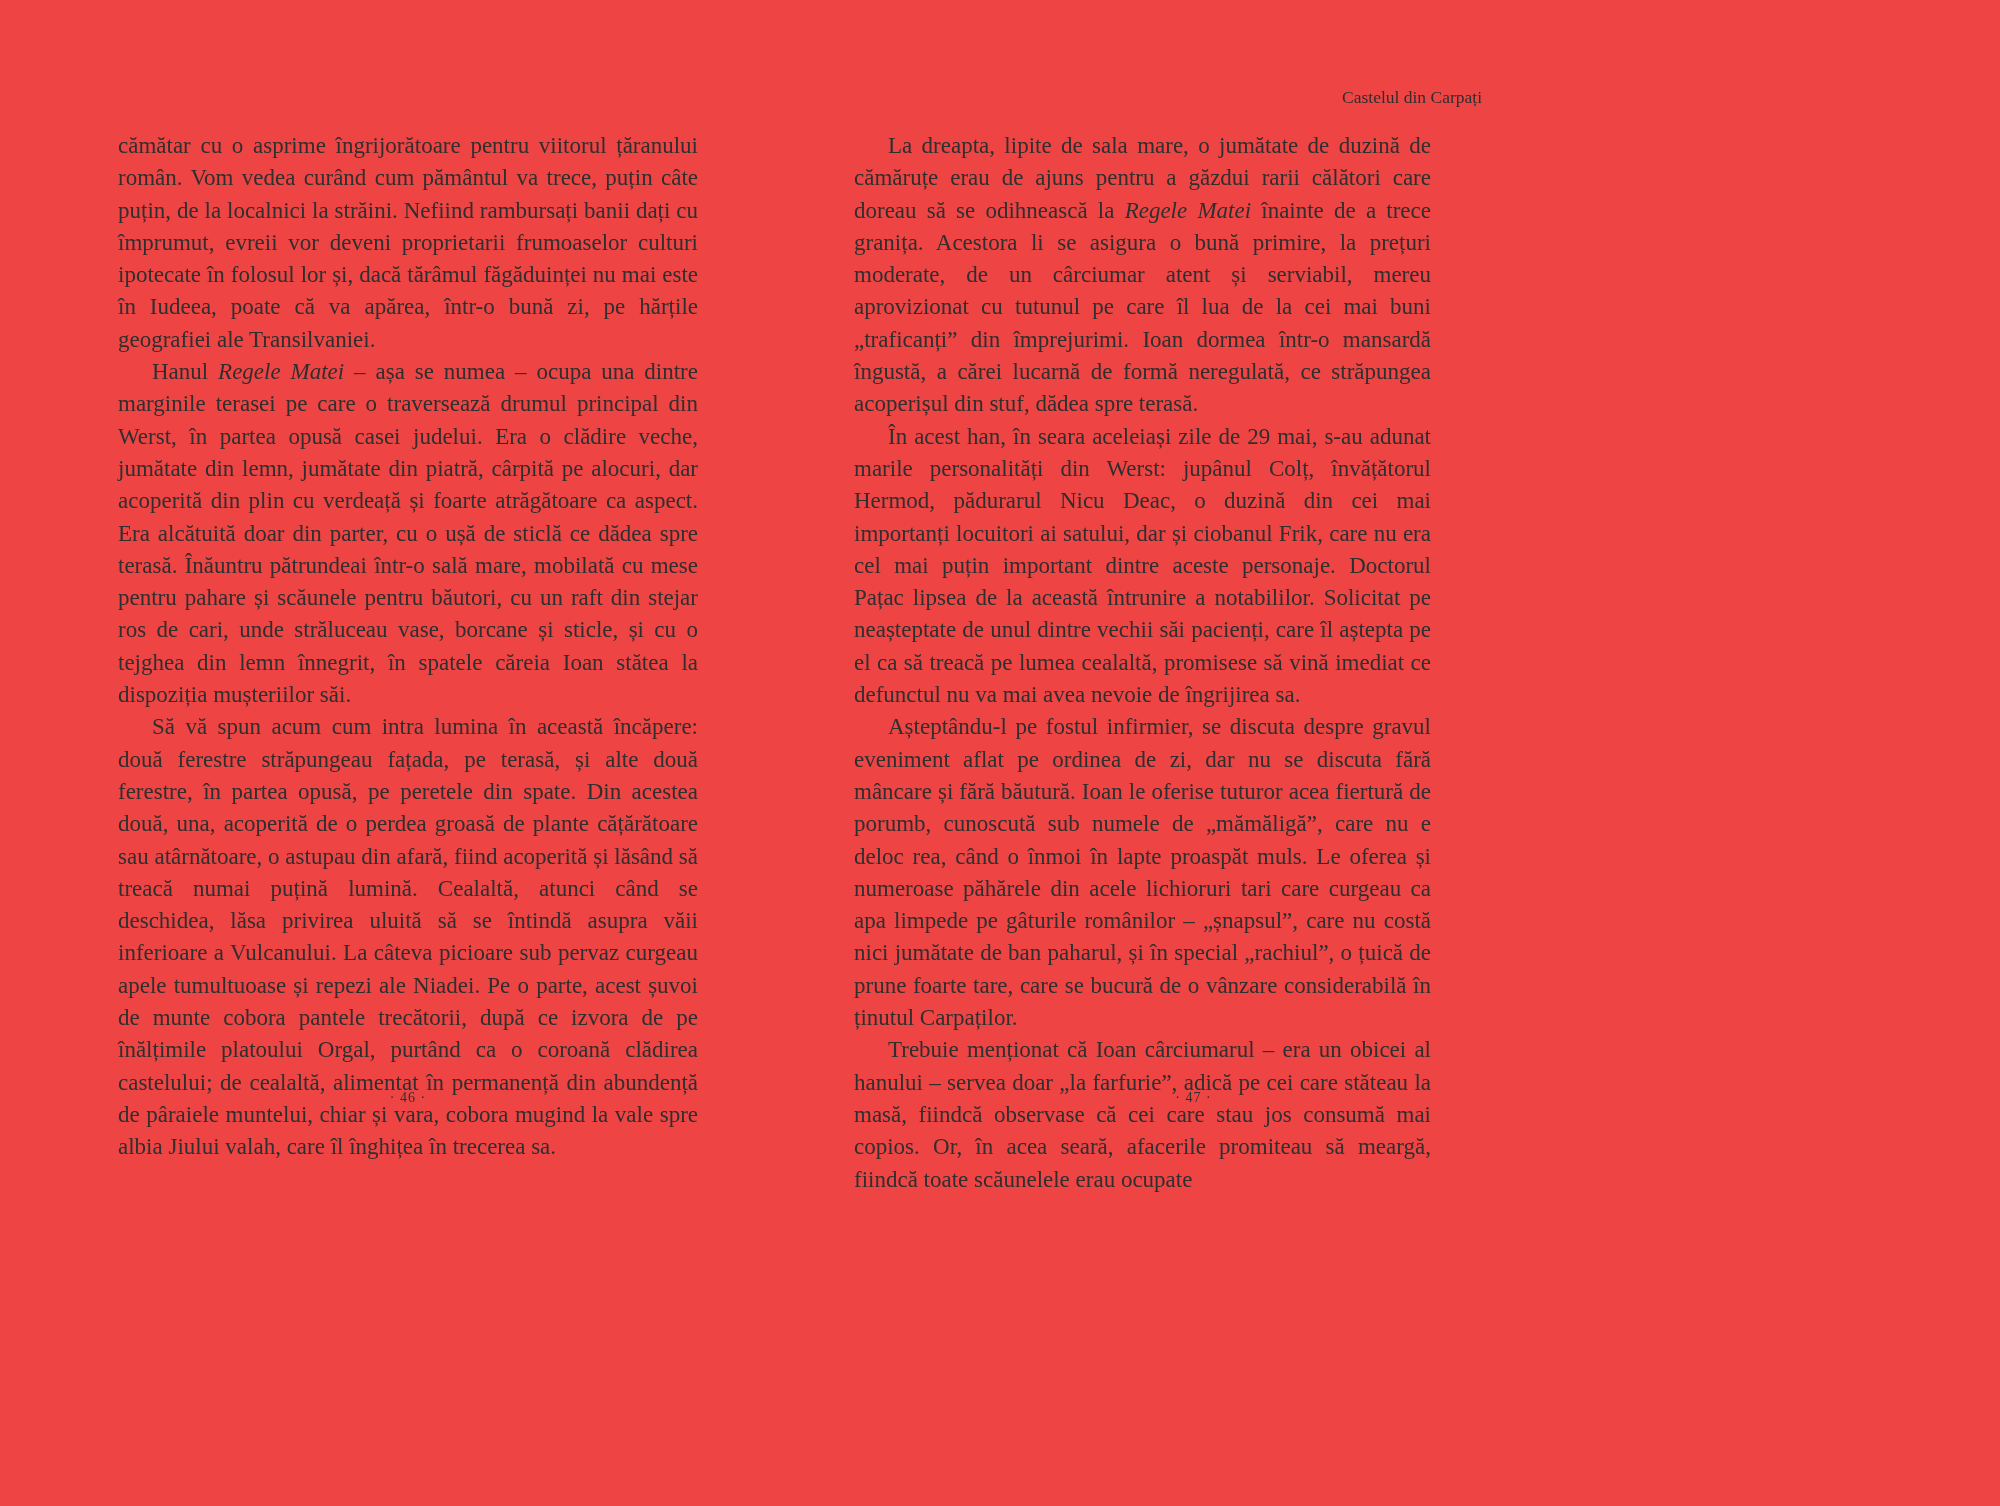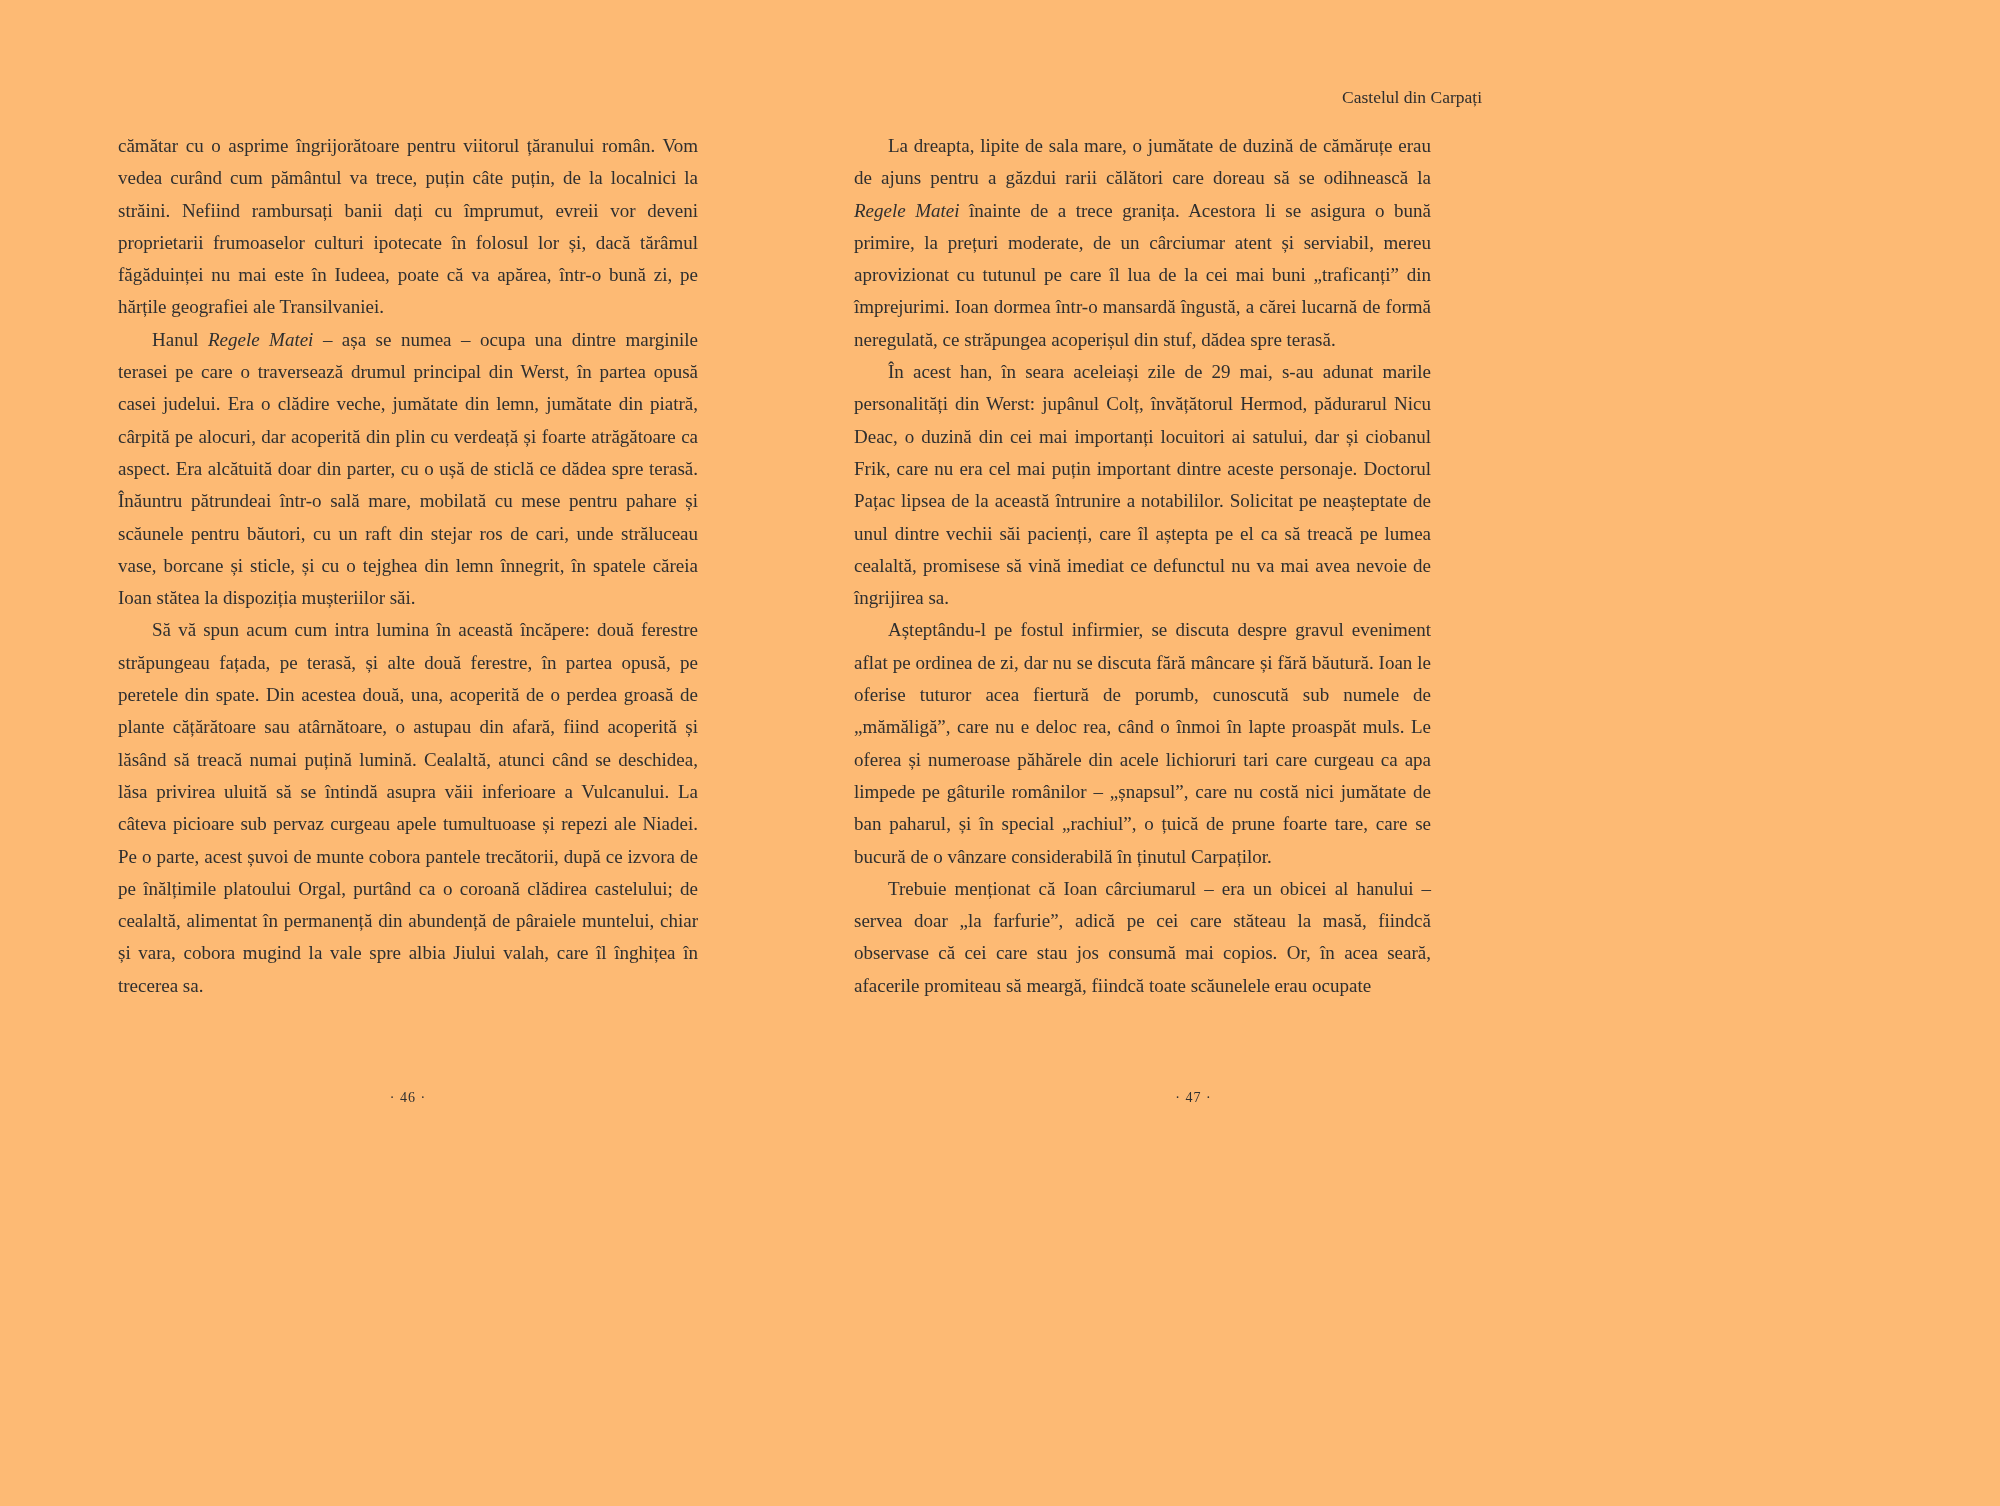--- a/index.html
+++ b/index.html
@@ -1,40 +1,40 @@
 <!DOCTYPE html>
 <html lang="ro"><head>
 <meta charset="utf-8">
 <style>
   * { margin: 0; padding: 0; box-sizing: border-box; }
   html, body { background: #ffffff; }
   .spread {
     position: relative;
     width: 2000px;
     height: 1506px;
-    background: #fdba74;
+    background: #ef4444;
     font-family: "Liberation Serif", serif;
     color: #2f2f2f;
     overflow: hidden;
     margin: 0 auto;
   }
   .running-header {
     position: absolute;
     top: 86px;
     left: 905px;
     width: 577px;
     text-align: right;
     font-size: 17.5px;
     line-height: 22px;
     color: #2e2e2e;
   }
   .page-body {
     position: absolute;
     top: 130px;
-    font-size: 19px;
+    font-size: 23px;
     line-height: 32.3px;
     text-align: justify;
     hyphens: auto;
     -webkit-hyphens: auto;
   }
   .page-body.left  { left: 118px; width: 580px; }
   .page-body.right { left: 854px; width: 577px; }
   .para { margin: 0; }
   .para.indent { text-indent: 34px; }
   .para em { font-style: italic; }

